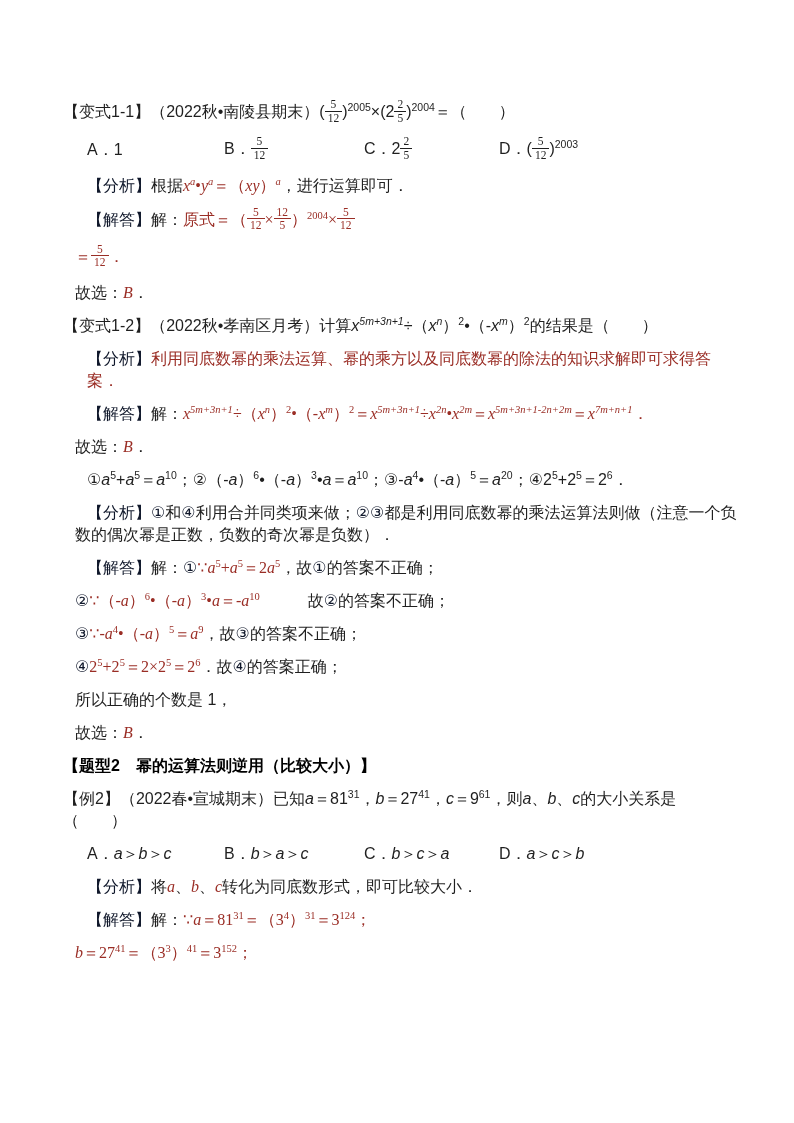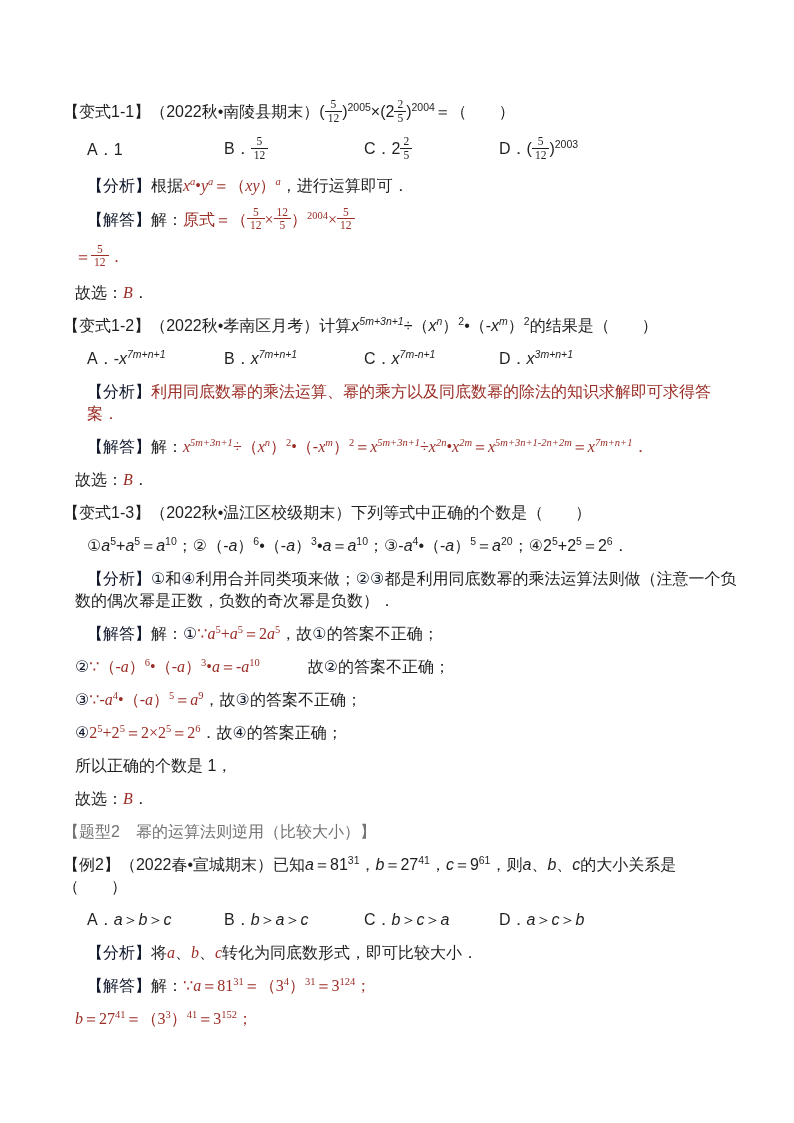--- a/index.html
+++ b/index.html
@@ -17,21 +17,21 @@
   .indh{padding-left:12px;}
   .wrapp{padding-left:12px;text-indent:12px;}
   .opts{display:flex;margin:0 0 11px 0;padding-left:24px;line-height:22px;align-items:center;}
   .opt{width:137px;}
   .opt:nth-child(2){width:140px;}
   .opt:nth-child(3){width:135px;}
   .opt:nth-child(4){flex:1;}
   .blk{color:#1f1f1f;}
   .lbl{color:#0f172a;}
   .math{color:#9a2d25;font-family:"Liberation Serif","DejaVu Serif",serif;}
-  .blue{color:#737373;font-weight:normal;margin-top:22px;}
+  .blue{color:#000000;font-weight:bold;margin-top:22px;}
   .it{font-style:italic;}
   .sup{font-size:10.5px;vertical-align:super;line-height:0;}
   .frac{display:inline-block;text-align:center;vertical-align:middle;position:relative;top:-2px;line-height:1.1;font-family:"Liberation Serif","DejaVu Serif",serif;}
   .frac .fn{display:block;font-size:11.5px;padding:0 3px;border-bottom:1px solid currentColor;}
   .frac .fd{display:block;font-size:11.5px;padding:0 3px;}
 </style>
 </head>
 <body>
 
 <div id="doc">
@@ -40,30 +40,23 @@
       <div class="opt"><span class="blk">A．1</span></div>
       <div class="opt"><span class="blk">B．</span><span class="frac blk"><span class="fn">5</span><span class="fd">12</span></span></div>
       <div class="opt"><span class="blk">C．2</span><span class="frac blk"><span class="fn">2</span><span class="fd">5</span></span></div>
       <div class="opt"><span class="blk">D．(</span><span class="frac blk"><span class="fn">5</span><span class="fd">12</span></span><span class="blk">)</span><span class="blk sup">2003</span></div>
     </div>
     <div class="p ind1"><span class="lbl">【分析】</span><span class="blk">根据</span><span class="math it">x</span><span class="math sup it">a</span><span class="math">•</span><span class="math it">y</span><span class="math sup it">a</span><span class="math">＝（</span><span class="math it">xy</span><span class="math">）</span><span class="math sup it">a</span><span class="blk">，进行运算即可．</span></div>
     <div class="p ind1"><span class="lbl">【解答】</span><span class="blk">解：</span><span class="math">原式＝（</span><span class="frac math"><span class="fn">5</span><span class="fd">12</span></span><span class="math">×</span><span class="frac math"><span class="fn">12</span><span class="fd">5</span></span><span class="math">）</span><span class="math sup">2004</span><span class="math">×</span><span class="frac math"><span class="fn">5</span><span class="fd">12</span></span></div>
     <div class="p indh"><span class="math">＝</span><span class="frac math"><span class="fn">5</span><span class="fd">12</span></span><span class="math">．</span></div>
     <div class="p indh"><span class="blk">故选：</span><span class="math it">B</span><span class="blk">．</span></div>
     <div class="p ind0"><span class="blk">【变式1-2】（2022秋•孝南区月考）计算</span><span class="blk it">x</span><span class="blk sup it">5m+3n+1</span><span class="blk">÷（</span><span class="blk it">x</span><span class="blk sup it">n</span><span class="blk">）</span><span class="blk sup">2</span><span class="blk">•（-</span><span class="blk it">x</span><span class="blk sup it">m</span><span class="blk">）</span><span class="blk sup">2</span><span class="blk">的结果是（　　）</span></div>
-    <div class="opts">
-      <div class="opt"><span class="blk">A．-</span><span class="blk it">x</span><span class="blk sup it">7m+n+1</span></div>
-      <div class="opt"><span class="blk">B．</span><span class="blk it">x</span><span class="blk sup it">7m+n+1</span></div>
-      <div class="opt"><span class="blk">C．</span><span class="blk it">x</span><span class="blk sup it">7m-n+1</span></div>
-      <div class="opt"><span class="blk">D．</span><span class="blk it">x</span><span class="blk sup it">3m+n+1</span></div>
-    </div>
     <div class="p ind1"><span class="lbl">【分析】</span><span class="math">利用同底数幂的乘法运算、幂的乘方以及同底数幂的除法的知识求解即可求得答案．</span></div>
     <div class="p ind1"><span class="lbl">【解答】</span><span class="blk">解：</span><span class="math it">x</span><span class="math sup it">5m+3n+1</span><span class="math">÷（</span><span class="math it">x</span><span class="math sup it">n</span><span class="math">）</span><span class="math sup">2</span><span class="math">•（-</span><span class="math it">x</span><span class="math sup it">m</span><span class="math">）</span><span class="math sup">2</span><span class="math">＝</span><span class="math it">x</span><span class="math sup it">5m+3n+1</span><span class="math">÷</span><span class="math it">x</span><span class="math sup it">2n</span><span class="math">•</span><span class="math it">x</span><span class="math sup it">2m</span><span class="math">＝</span><span class="math it">x</span><span class="math sup it">5m+3n+1-2n+2m</span><span class="math">＝</span><span class="math it">x</span><span class="math sup it">7m+n+1</span><span class="math">．</span></div>
     <div class="p indh"><span class="blk">故选：</span><span class="math it">B</span><span class="blk">．</span></div>
-    <div class="p ind0"><span class="blk">【变式1-3】（2022秋•温江区校级期末）下列等式中正确的个数是（　　）</span></div>
     <div class="p ind1"><span class="blk">①</span><span class="blk it">a</span><span class="blk sup">5</span><span class="blk">+</span><span class="blk it">a</span><span class="blk sup">5</span><span class="blk">＝</span><span class="blk it">a</span><span class="blk sup">10</span><span class="blk">；②（-</span><span class="blk it">a</span><span class="blk">）</span><span class="blk sup">6</span><span class="blk">•（-</span><span class="blk it">a</span><span class="blk">）</span><span class="blk sup">3</span><span class="blk">•</span><span class="blk it">a</span><span class="blk">＝</span><span class="blk it">a</span><span class="blk sup">10</span><span class="blk">；③-</span><span class="blk it">a</span><span class="blk sup">4</span><span class="blk">•（-</span><span class="blk it">a</span><span class="blk">）</span><span class="blk sup">5</span><span class="blk">＝</span><span class="blk it">a</span><span class="blk sup">20</span><span class="blk">；④2</span><span class="blk sup">5</span><span class="blk">+2</span><span class="blk sup">5</span><span class="blk">＝2</span><span class="blk sup">6</span><span class="blk">．</span></div>
     <div class="p wrapp"><span class="lbl">【分析】</span><span class="lbl">①</span><span class="blk">和</span><span class="lbl">④</span><span class="blk">利用合并同类项来做；</span><span class="lbl">②③</span><span class="blk">都是利用同底数幂的乘法运算法则做（注意一个负数的偶次幂是正数，负数的奇次幂是负数）．</span></div>
     <div class="p ind1"><span class="lbl">【解答】</span><span class="blk">解：</span><span class="lbl">①</span><span class="math">∵</span><span class="math it">a</span><span class="math sup">5</span><span class="math">+</span><span class="math it">a</span><span class="math sup">5</span><span class="math">＝2</span><span class="math it">a</span><span class="math sup">5</span><span class="blk">，故</span><span class="lbl">①</span><span class="blk">的答案不正确；</span></div>
     <div class="p indh"><span class="lbl">②</span><span class="math">∵（-</span><span class="math it">a</span><span class="math">）</span><span class="math sup">6</span><span class="math">•（-</span><span class="math it">a</span><span class="math">）</span><span class="math sup">3</span><span class="math">•</span><span class="math it">a</span><span class="math">＝-</span><span class="math it">a</span><span class="math sup">10</span><span class="blk">　　　故</span><span class="lbl">②</span><span class="blk">的答案不正确；</span></div>
     <div class="p indh"><span class="lbl">③</span><span class="math">∵-</span><span class="math it">a</span><span class="math sup">4</span><span class="math">•（-</span><span class="math it">a</span><span class="math">）</span><span class="math sup">5</span><span class="math">＝</span><span class="math it">a</span><span class="math sup">9</span><span class="blk">，故</span><span class="lbl">③</span><span class="blk">的答案不正确；</span></div>
     <div class="p indh"><span class="lbl">④</span><span class="math">2</span><span class="math sup">5</span><span class="math">+2</span><span class="math sup">5</span><span class="math">＝2×2</span><span class="math sup">5</span><span class="math">＝2</span><span class="math sup">6</span><span class="blk">．故</span><span class="lbl">④</span><span class="blk">的答案正确；</span></div>
     <div class="p indh"><span class="blk">所以正确的个数是 1，</span></div>
     <div class="p indh"><span class="blk">故选：</span><span class="math it">B</span><span class="blk">．</span></div>
     <div class="p ind0"><span class="blue">【题型2　幂的运算法则逆用（比较大小）】</span></div>
     <div class="p ind0"><span class="blk">【例2】（2022春•宣城期末）已知</span><span class="blk it">a</span><span class="blk">＝81</span><span class="blk sup">31</span><span class="blk">，</span><span class="blk it">b</span><span class="blk">＝27</span><span class="blk sup">41</span><span class="blk">，</span><span class="blk it">c</span><span class="blk">＝9</span><span class="blk sup">61</span><span class="blk">，则</span><span class="blk it">a</span><span class="blk">、</span><span class="blk it">b</span><span class="blk">、</span><span class="blk it">c</span><span class="blk">的大小关系是（　　）</span></div>

